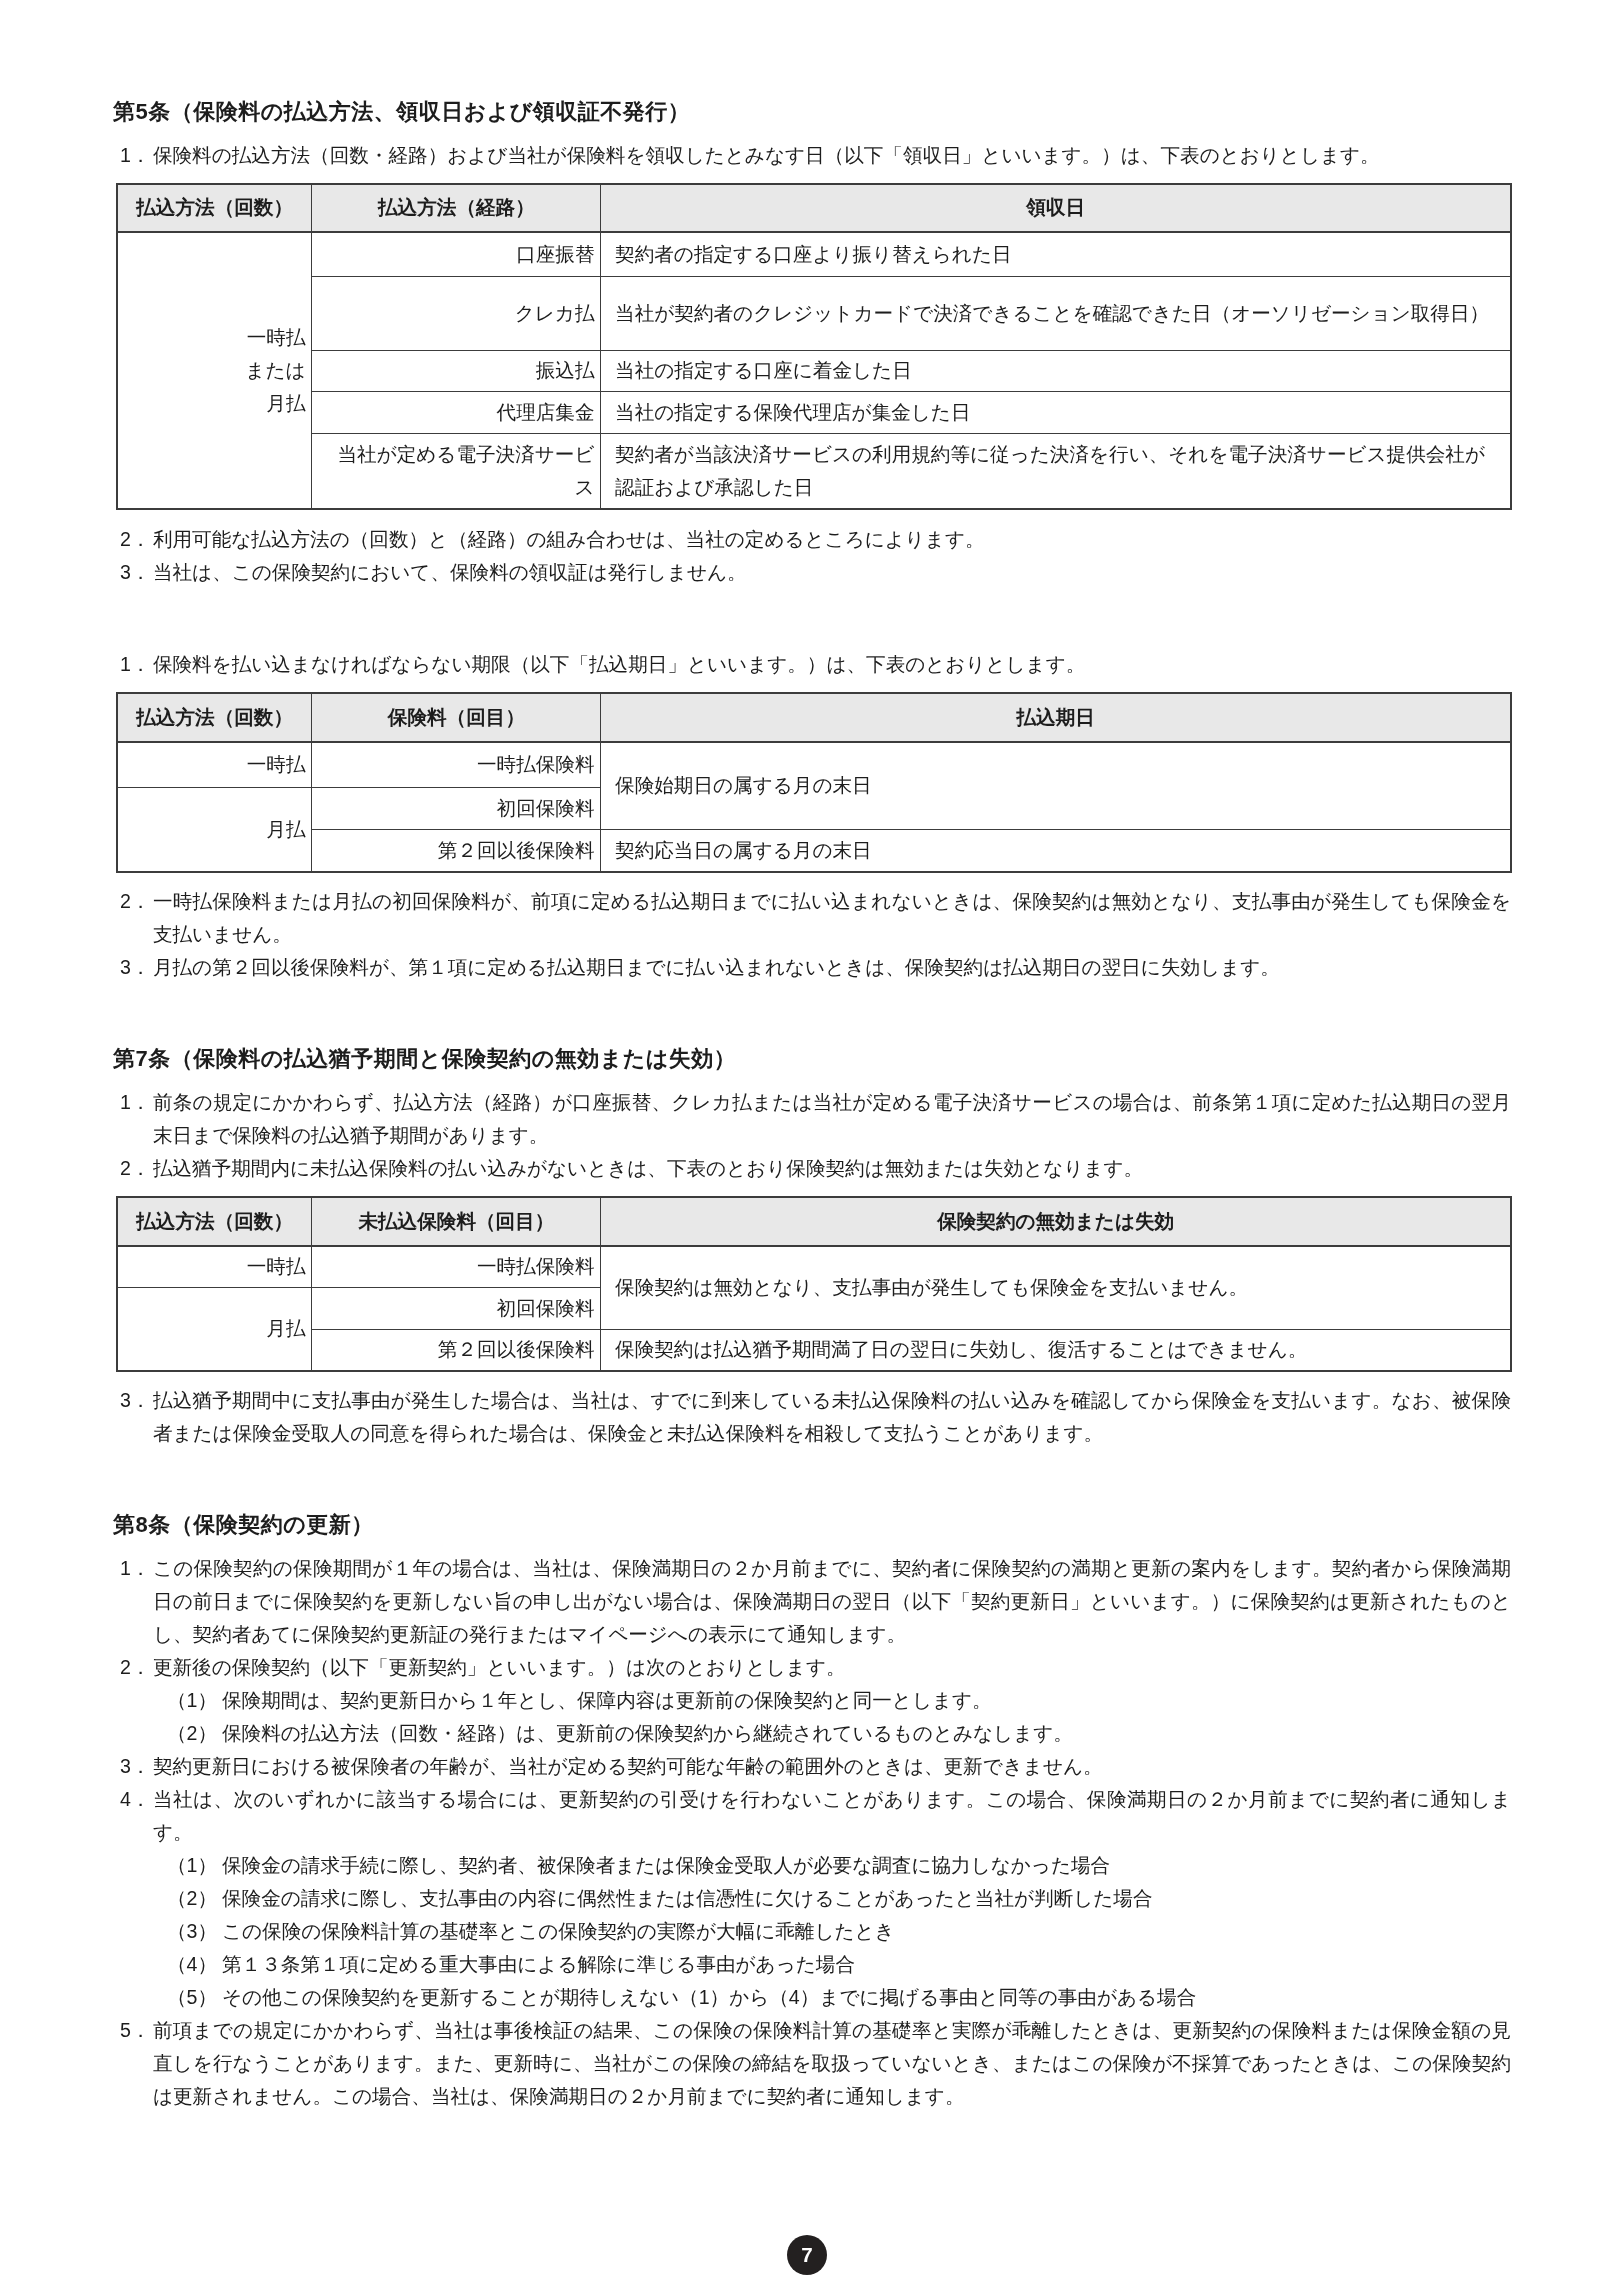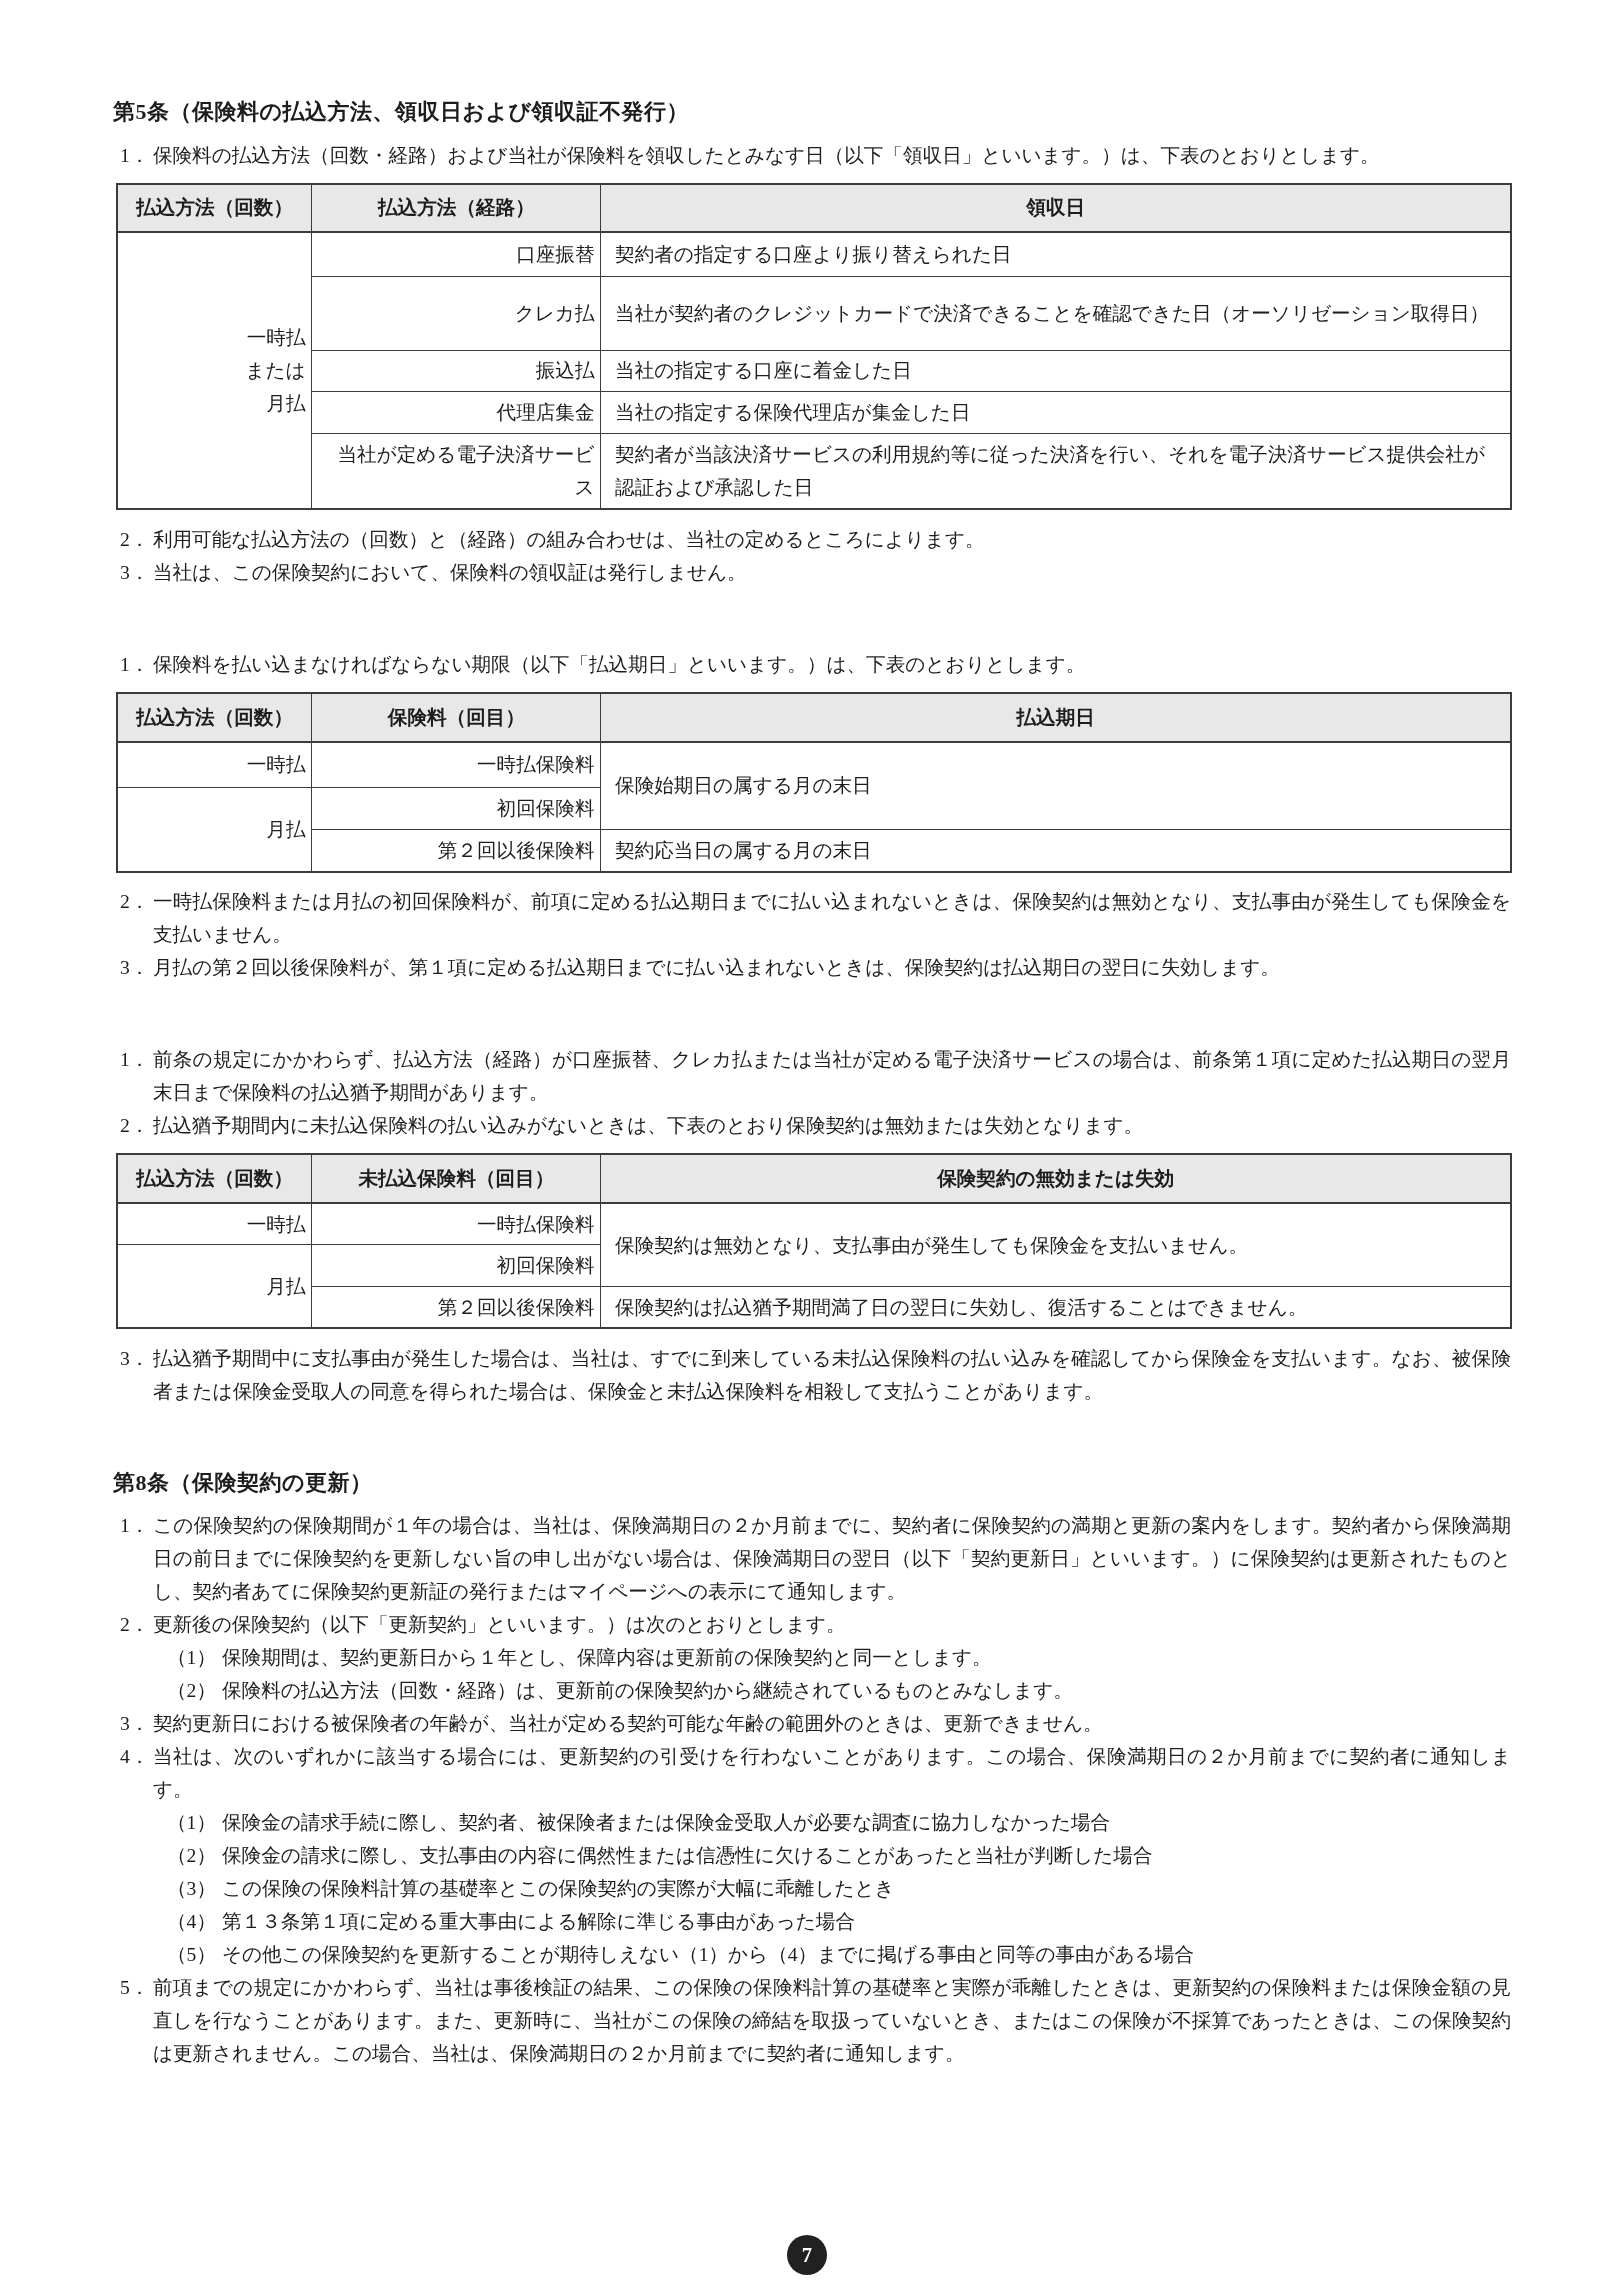--- a/index.html
+++ b/index.html
@@ -1,18 +1,18 @@
 <!DOCTYPE html>
 <html lang="ja"><head>
 <meta charset="utf-8">
 <style>
   html,body{margin:0;padding:0;background:#ffffff;}
   .page{
     width:1621px;height:2293px;position:relative;background:#ffffff;
-    font-family:Liberation Serif, serif;
+    font-family:Liberation Sans, sans-serif;
     color:#1d1d1d;overflow:hidden;
   }
   .content{padding:96px 110px 0 113px;}
   section.article + section.article{margin-top:59px;}
   h2.article-heading{
     font-size:22px;font-weight:bold;line-height:31px;margin:0 0 11.8px 0;
     letter-spacing:0.5px;
   }
   .item{display:flex;margin-left:6.9px;font-size:19.6px;line-height:33px;}
   .item .num{flex:0 0 33px;}
@@ -149,20 +149,21 @@
         <span class="num">2．</span>
         <p class="txt">一時払保険料または月払の初回保険料が、前項に定める払込期日までに払い込まれないときは、保険契約は無効となり、支払事由が発生しても保険金を支払いません。</p>
       </div>
       <div class="item">
         <span class="num">3．</span>
         <p class="txt">月払の第２回以後保険料が、第１項に定める払込期日までに払い込まれないときは、保険契約は払込期日の翌日に失効します。</p>
       </div>
     </section>
 
     <section class="article">
+      <h2 class="article-heading">第7条（保険料の払込猶予期間と保険契約の無効または失効）</h2>
 
       <div class="item">
         <span class="num">1．</span>
         <p class="txt">前条の規定にかかわらず、払込方法（経路）が口座振替、クレカ払または当社が定める電子決済サービスの場合は、前条第１項に定めた払込期日の翌月末日まで保険料の払込猶予期間があります。</p>
       </div>
       <div class="item">
         <span class="num">2．</span>
         <p class="txt">払込猶予期間内に未払込保険料の払い込みがないときは、下表のとおり保険契約は無効または失効となります。</p>
       </div>
 

